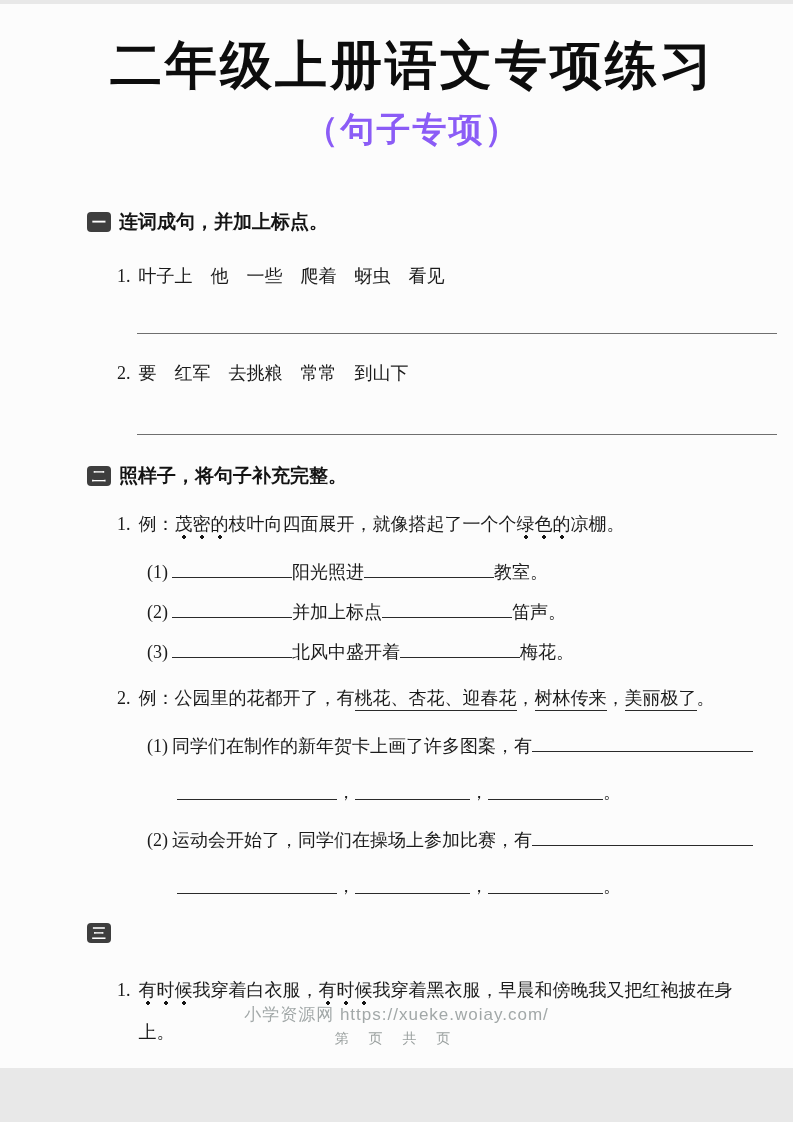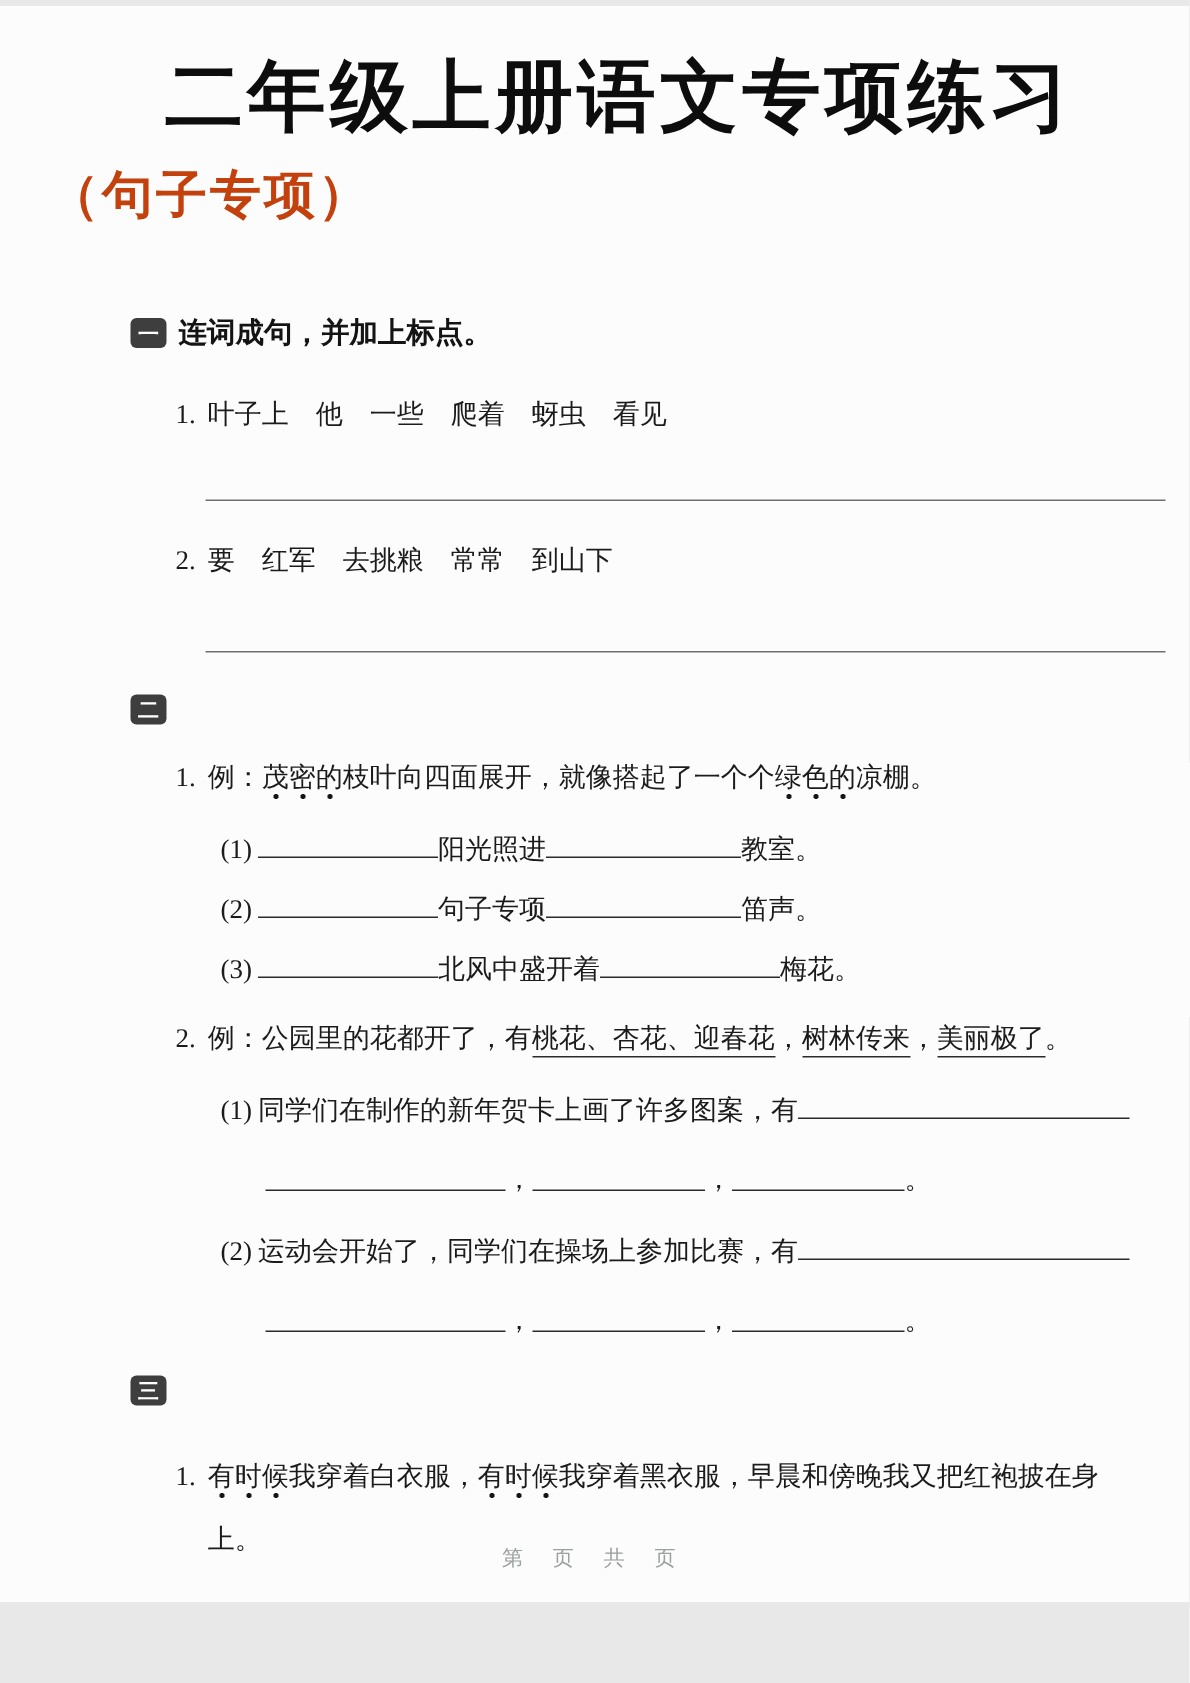--- a/index.html
+++ b/index.html
@@ -21,25 +21,26 @@
     text-align: center;
     font-family: "Liberation Sans", sans-serif;
     font-weight: 900;
     font-size: 52px;
     line-height: 1.05;
     letter-spacing: 3px;
     color: #0d0d0d;
   }
   .subtitle {
     margin-top: 14px;
+    text-align: center;
     font-family: "Liberation Sans", sans-serif;
     font-weight: 800;
     font-size: 34px;
     letter-spacing: 2px;
-    color: #c2410c;
+    color: #8b5cf6;
   }
   .section-head {
     display: flex;
     align-items: center;
     gap: 8px;
     margin: 0 0 0 55px;
     font-family: "Liberation Sans", sans-serif;
     font-weight: 800;
     font-size: 19px;
     color: #141414;
@@ -158,40 +159,41 @@
   <div class="answer-line mt-line1"></div>
 
   <div class="q-row mt-q2">
     <span class="q-num">2.</span>
     <span class="q-body">要　红军　去挑粮　常常　到山下</span>
   </div>
   <div class="answer-line mt-line2"></div>
 
   <div class="section-head mt-sec2">
     <span class="marker">二</span>
+    <span>照样子，将句子补充完整。</span>
   </div>
 
   <div class="q-row mt-ex">
     <span class="q-num">1.</span>
     <span class="q-body">
       <span>例：</span><span class="dotted">茂密的</span><span>枝叶向四面展开，就像搭起了一个个</span><span class="dotted">绿色的</span><span>凉棚。</span>
     </span>
   </div>
 
   <div class="sub-row mt-sub1">
     <span class="sub-num">(1)</span>
     <span class="blank w120"></span>
     <span>阳光照进</span>
     <span class="blank w130"></span>
     <span>教室。</span>
   </div>
   <div class="sub-row mt-sub">
     <span class="sub-num">(2)</span>
     <span class="blank w120"></span>
-    <span>句子专项</span>
+    <span>并加上标点</span>
     <span class="blank w130"></span>
     <span>笛声。</span>
   </div>
   <div class="sub-row mt-sub">
     <span class="sub-num">(3)</span>
     <span class="blank w120"></span>
     <span>北风中盛开着</span>
     <span class="blank w120"></span>
     <span>梅花。</span>
   </div>
@@ -227,16 +229,17 @@
 
   <div class="q-row mt-q3" style="line-height:42px;">
     <span class="q-num">1.</span>
     <span class="q-body">
       <span class="dotted">有时候</span><span>我穿着白衣服，</span><span class="dotted">有时候</span><span>我穿着黑衣服，早晨和傍晚我又把红袍披在身上。</span>
     </span>
   </div>
   <div class="answer-line mt-line3"></div>
 
   <div class="footer">
+    <div class="footer-site">小学资源网 https://xueke.woiay.com/</div>
     <div class="footer-pager">第 页 共 页</div>
   </div>
 
 </div>
 
 </body></html>

